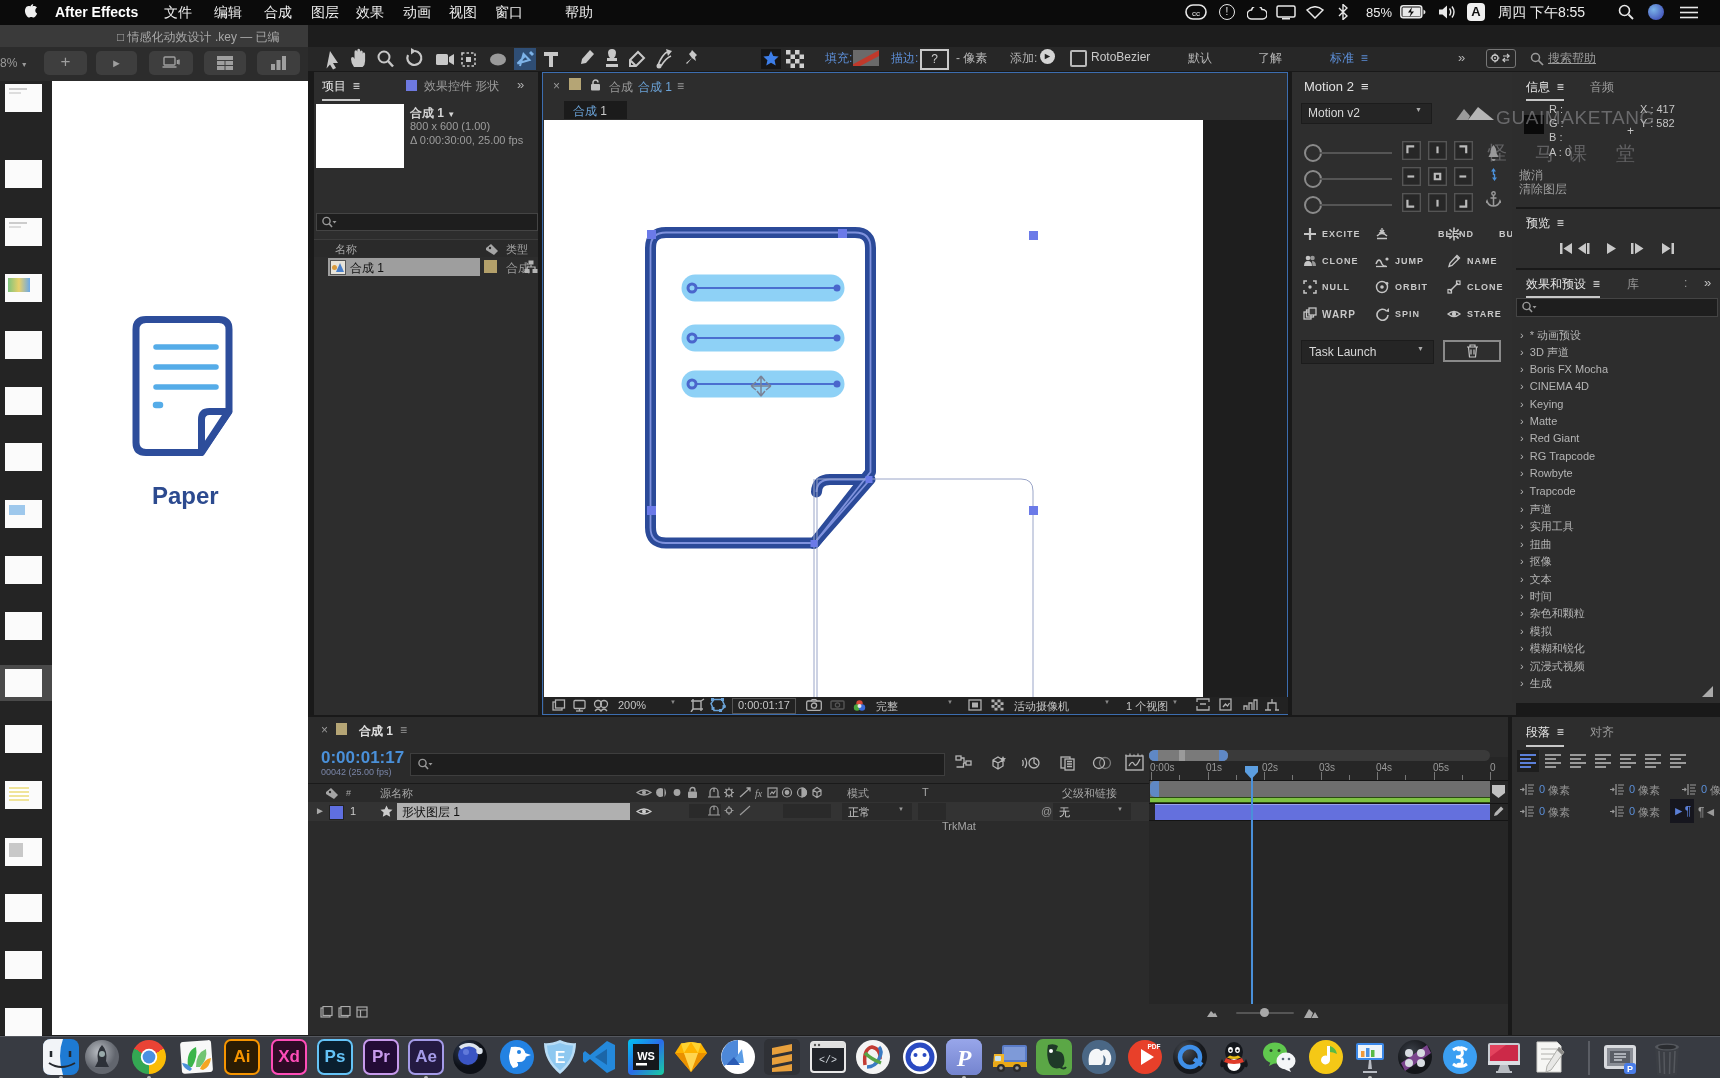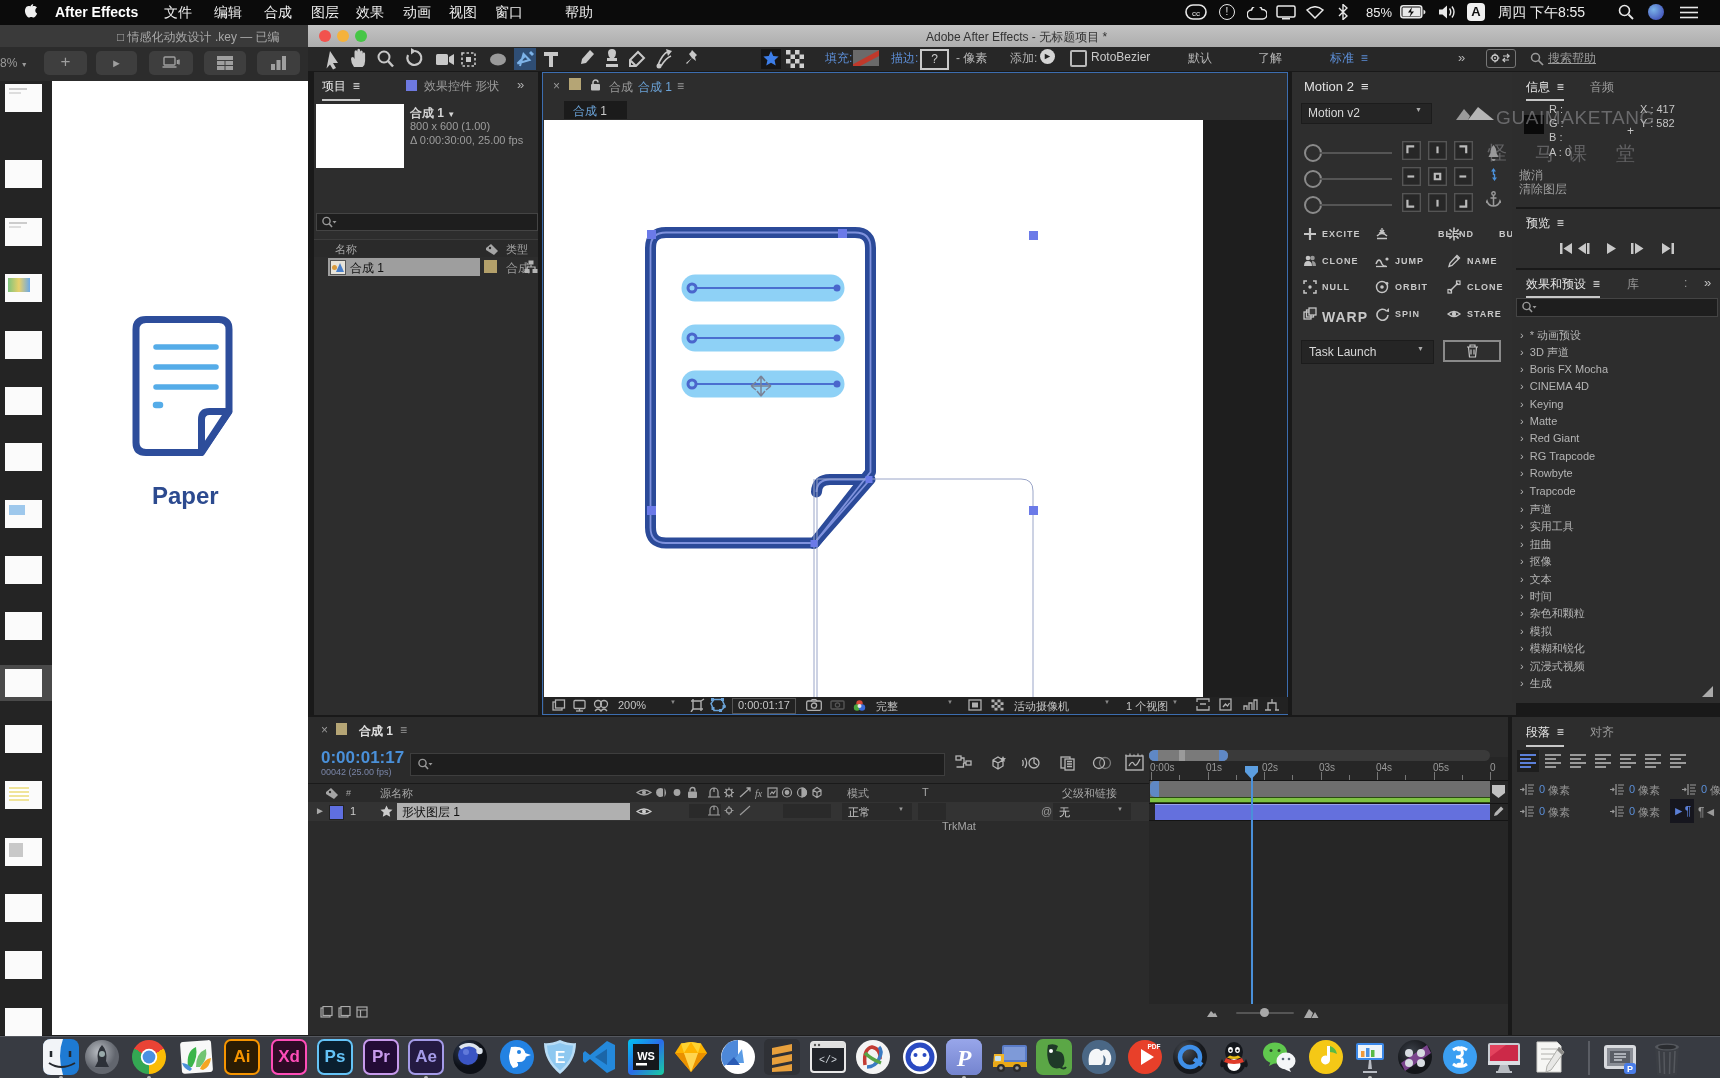--- a/index.html
+++ b/index.html
@@ -144,26 +144,20 @@
       <path d="M14 3.5 h73 q10 0 10 10 v82 l-28 41 h-55 q-10 0 -10,-10 v-113 q0,-10 10,-10 z" fill="none" stroke="#2d4d9b" stroke-width="7" stroke-linejoin="round"></path>
       <path d="M96.5 95.5 h-19 q-8 0 -8 8 v33 z" fill="#fff" stroke="#2d4d9b" stroke-width="7" stroke-linejoin="round"></path>
       <line x1="24" y1="31" x2="84" y2="31" stroke="#55ace8" stroke-width="5.5" stroke-linecap="round"></line>
       <line x1="24" y1="51" x2="84" y2="51" stroke="#55ace8" stroke-width="5.5" stroke-linecap="round"></line>
       <line x1="24" y1="71" x2="84" y2="71" stroke="#55ace8" stroke-width="5.5" stroke-linecap="round"></line>
       <line x1="24" y1="89" x2="28" y2="89" stroke="#55ace8" stroke-width="6.5" stroke-linecap="round"></line>
     </svg>
     <div class="tx" style="left:100px;top:401px;color:#2c4a8f;font-size:24px;font-weight:bold;">Paper</div>
   </div>
 
-  <div class="abs" style="left:308px;top:25px;width:1412px;height:22px;background:linear-gradient(#c3c3c3,#adadad);">
-    <div class="abs" style="left:11px;top:5px;width:12px;height:12px;border-radius:6px;background:#f2524d;"></div>
-    <div class="abs" style="left:29px;top:5px;width:12px;height:12px;border-radius:6px;background:#f5b23c;"></div>
-    <div class="abs" style="left:47px;top:5px;width:12px;height:12px;border-radius:6px;background:#46c646;"></div>
-    <div class="tx" style="left:618px;top:4px;color:#333;font-size:12px;">Adobe After Effects - 无标题项目 *</div>
-  </div>
 
   <div class="abs" style="left:308px;top:47px;width:1412px;height:24px;background:#272727;" id="ae-toolbar">
     <div class="tx" style="left:517px;top:3px;color:#5d8fd8;font-size:12px;">填充:</div>
     <div class="abs" style="left:545px;top:3px;width:26px;height:16px;background:#6a6a6a;overflow:hidden;">
       <div class="abs" style="left:-4px;top:6px;width:40px;height:5px;background:#c0392b;transform:rotate(-28deg);"></div>
     </div>
     <div class="tx" style="left:583px;top:3px;color:#5d8fd8;font-size:12px;">描边:</div>
     <div class="abs" style="left:612px;top:2px;width:25px;height:17px;border:2px solid #c9c9c9;color:#c9c9c9;font-size:12px;text-align:center;line-height:16px;">?</div>
     <div class="tx" style="left:648px;top:3px;color:#b5b5b5;font-size:12px;">- 像素</div>
     <div class="tx" style="left:702px;top:3px;color:#b5b5b5;font-size:12px;">添加:</div>
@@ -549,21 +543,21 @@
           <path d="M3 11 L11 3" stroke="#c5c5c5" stroke-width="1.5"></path>
           <rect x="1" y="9.5" width="3.5" height="3.5" fill="none" stroke="#c5c5c5" stroke-width="1.2"></rect>
           <rect x="9.5" y="1" width="3.5" height="3.5" fill="none" stroke="#c5c5c5" stroke-width="1.2"></rect>
         </svg>
         <div class="tx" style="left:175px;top:210px;color:#c9c9c9;font-size:9px;font-weight:bold;letter-spacing:1px;">CLONE</div>
         <svg class="abs" style="left:11px;top:235px;" width="14" height="14" viewBox="0 0 14 14">
           <rect x="1" y="5" width="7" height="7" fill="none" stroke="#c5c5c5" stroke-width="1.3"></rect>
           <rect x="3.5" y="3" width="7" height="7" fill="none" stroke="#c5c5c5" stroke-width="1.3"></rect>
           <rect x="6" y="1" width="7" height="7" fill="#3a3a3a" stroke="#c5c5c5" stroke-width="1.3"></rect>
         </svg>
-        <div class="tx" style="left:30px;top:237px;color:#c9c9c9;font-size:14px;font-weight:bold;letter-spacing:1px;">WARP</div>
+        <div class="tx" style="left:30px;top:237px;color:#c9c9c9;font-size:10px;font-weight:bold;letter-spacing:1px;">WARP</div>
         <svg class="abs" style="left:83px;top:235px;" width="14" height="14" viewBox="0 0 14 14">
           <path d="M11.5 4 a5.5 5.5 0 1 0 1.5 4" fill="none" stroke="#c5c5c5" stroke-width="1.6"></path>
           <path d="M13.5 1 l-2.5 3.5 l4 .5 z" fill="#c5c5c5"></path>
         </svg>
         <div class="tx" style="left:103px;top:237px;color:#c9c9c9;font-size:9px;font-weight:bold;letter-spacing:1px;">SPIN</div>
         <svg class="abs" style="left:155px;top:235px;" width="14" height="14" viewBox="0 0 14 14">
           <path d="M1 7 Q7 2 13 7 Q7 12 1 7 Z" fill="none" stroke="#c5c5c5" stroke-width="1.4"></path>
           <circle cx="7" cy="7" r="2.2" fill="#c5c5c5"></circle>
         </svg>
         <div class="tx" style="left:175px;top:237px;color:#c9c9c9;font-size:9px;font-weight:bold;letter-spacing:1px;">STARE</div>

